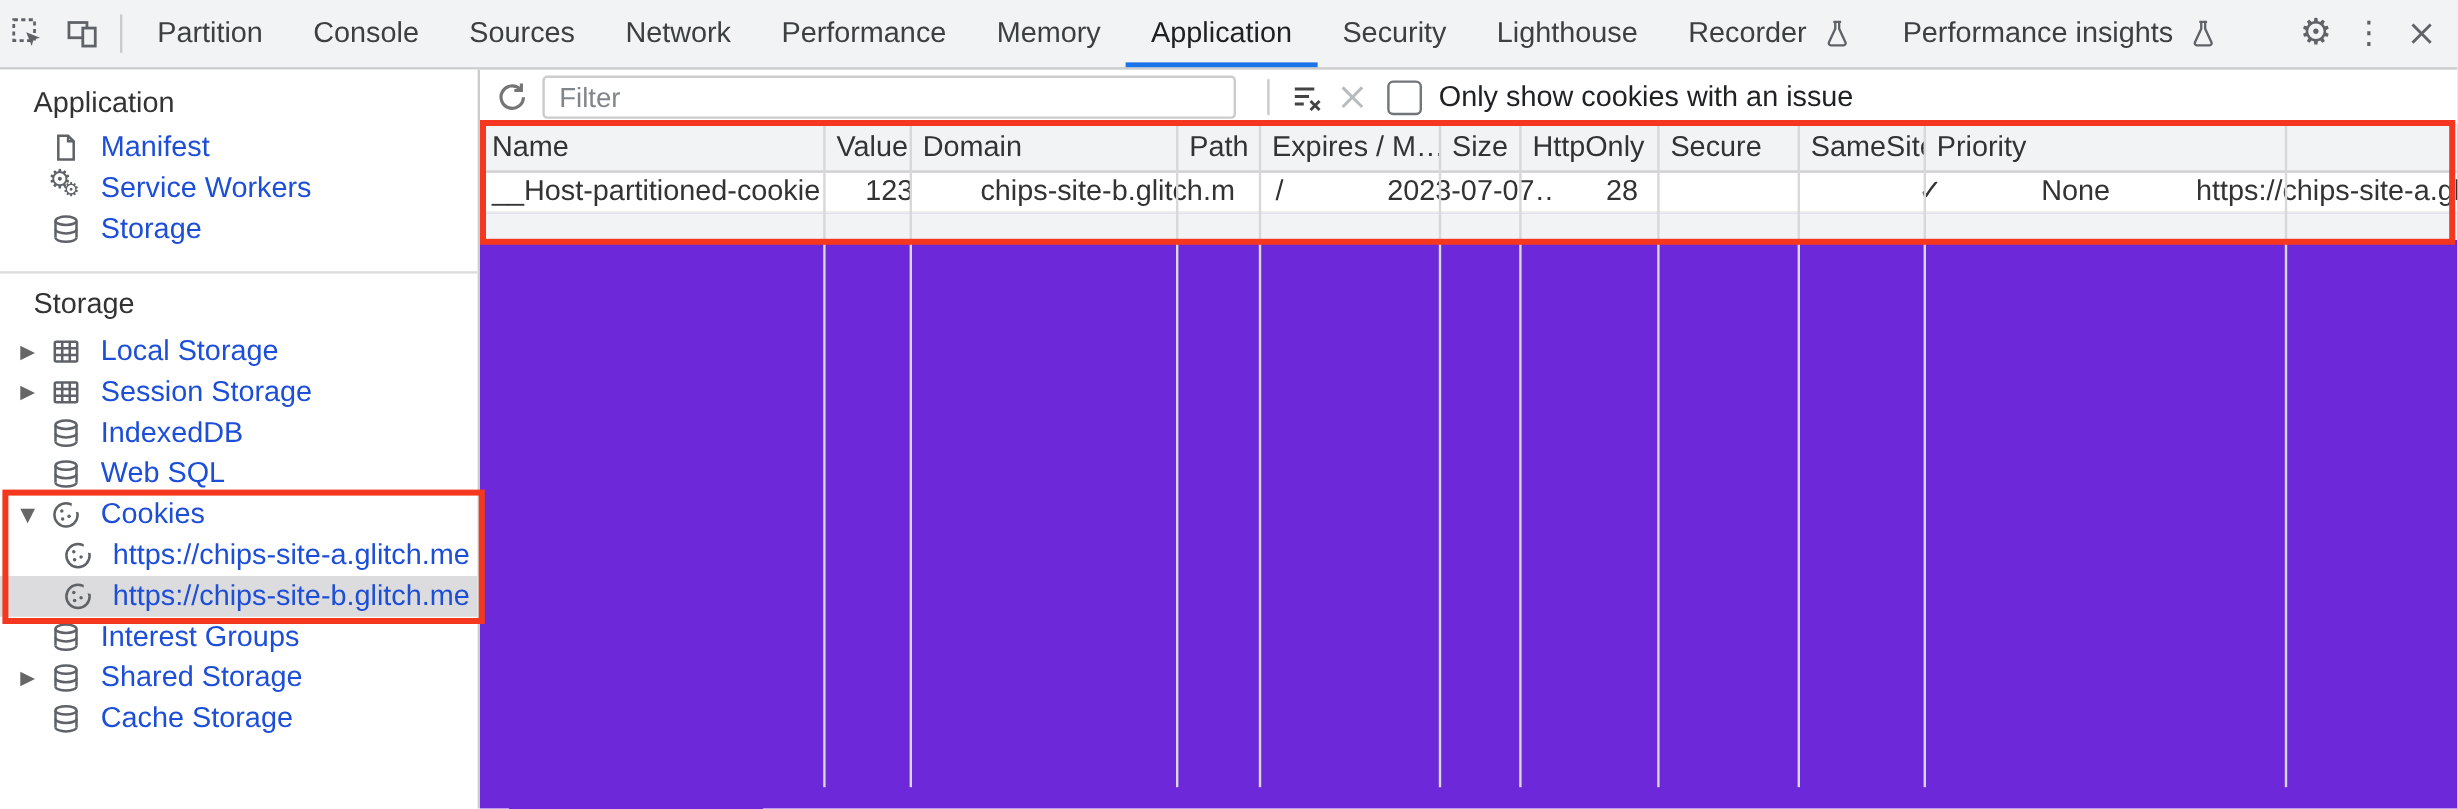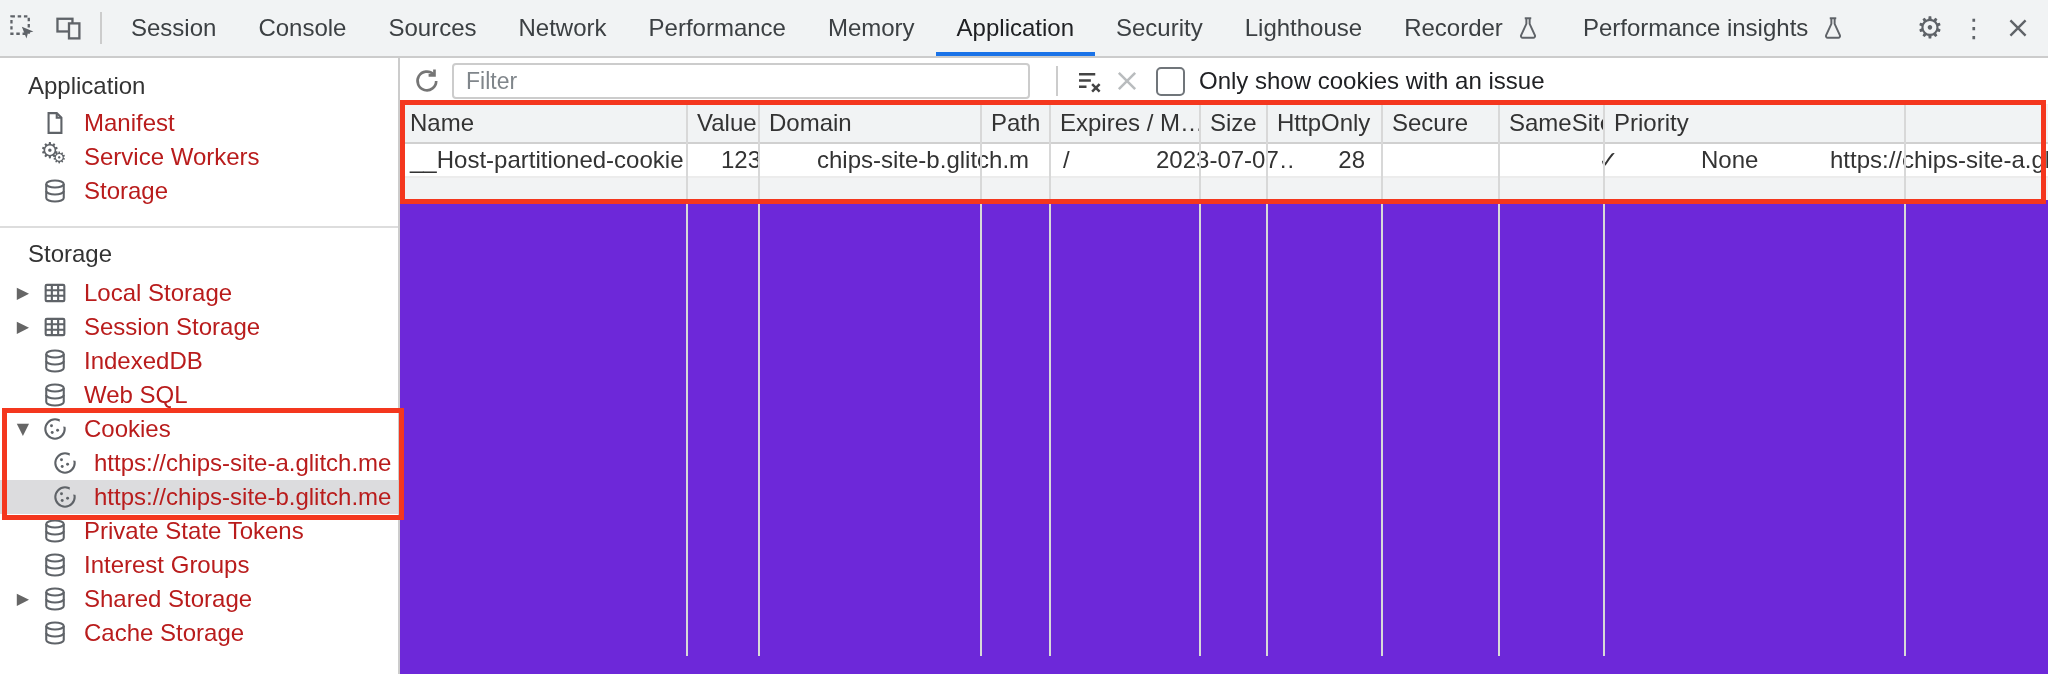--- a/index.html
+++ b/index.html
@@ -24,21 +24,21 @@
 
   
   .sidebar{width:398px;border-right:2px solid #ccc;flex:none;position:relative;overflow:hidden;background:#fff;}
   .side-header{padding:16px 0 8px 28px;line-height:24px;color:#333;}
   .side-header.second{padding-top:14px;padding-bottom:10px;}
   .divider{border-top:2px solid #ddd;margin-top:18px;}
   .srow{height:34px;display:flex;align-items:center;position:relative;padding-left:40px;white-space:nowrap;}
   .srow .tri{position:absolute;left:10px;top:0;width:26px;height:34px;line-height:34px;text-align:center;
     font-size:16px;color:#666;}
   .srow .icn{width:30px;height:30px;margin-right:14px;flex:none;display:flex;align-items:center;justify-content:center;}
-  .srow .lbl{color:#b91c1c;}
+  .srow .lbl{color:#1d4ed8;}
   .srow.child{padding-left:50px;}
   .srow.selected{background:#dcdcde;}
   .gearwrap{position:relative;width:30px;height:30px;display:block;}
   .gearwrap .g1{position:absolute;left:0;top:-4px;font-size:22px;color:#5f6368;font-family:"DejaVu Sans",sans-serif;}
   .gearwrap .g2{position:absolute;left:12px;top:6px;font-size:16px;color:#5f6368;font-family:"DejaVu Sans",sans-serif;}
 
   
   .main{flex:1;position:relative;display:flex;flex-direction:column;min-width:0;}
   .cookie-toolbar{height:46px;display:flex;align-items:center;padding-left:8px;flex:none;}
   .icon-btn{width:38px;height:38px;display:flex;align-items:center;justify-content:center;flex:none;}
@@ -86,21 +86,21 @@
       <span>
         <svg width="30" height="30" viewBox="0 0 26 26" fill="none">
           <rect x="3" y="5" width="13" height="11" stroke="#5f6368" stroke-width="2"></rect>
           <rect x="13" y="9" width="9" height="13" fill="#f1f3f4" stroke="#5f6368" stroke-width="2"></rect>
         </svg>
       </span>
     </div>
     <div class="vsep"></div>
     <div class="tabs" id="tab-strip">
         <div class="tab">
-          <span>Session</span>
+          <span>Partition</span>
         </div>
         <div class="tab">
           <span>Console</span>
         </div>
         <div class="tab">
           <span>Sources</span>
         </div>
         <div class="tab">
           <span>Network</span>
         </div>
@@ -280,32 +280,20 @@
                   <circle cx="20.5" cy="5.5" r="4.6" fill="#000"></circle>
                 </mask>
               </defs>
               <circle cx="12" cy="12" r="8.3" fill="none" stroke="#5f6368" stroke-width="1.8" mask="url(#cookie-bite)"></circle>
               <circle cx="9" cy="9.2" r="1.25" fill="#5f6368"></circle>
               <circle cx="14.2" cy="13" r="1.25" fill="#5f6368"></circle>
               <circle cx="9.6" cy="15" r="1.25" fill="#5f6368"></circle>
             </svg>
           </span>
           <span class="lbl">https://chips-site-b.glitch.me</span>
-        </div>
-        <div class="srow">
-          <span class="icn">
-            <svg width="28" height="28" viewBox="0 0 24 24" fill="none" stroke="#5f6368" stroke-width="1.8">
-              <ellipse cx="12" cy="6" rx="7.5" ry="3"></ellipse>
-              <path d="M4.5 6 V18"></path>
-              <path d="M19.5 6 V18"></path>
-              <path d="M4.5 18 a7.5 3 0 0 0 15 0"></path>
-              <path d="M4.5 12 a7.5 3 0 0 0 15 0"></path>
-            </svg>
-          </span>
-          <span class="lbl">Private State Tokens</span>
         </div>
         <div class="srow">
           <span class="icn">
             <svg width="28" height="28" viewBox="0 0 24 24" fill="none" stroke="#5f6368" stroke-width="1.8">
               <ellipse cx="12" cy="6" rx="7.5" ry="3"></ellipse>
               <path d="M4.5 6 V18"></path>
               <path d="M19.5 6 V18"></path>
               <path d="M4.5 18 a7.5 3 0 0 0 15 0"></path>
               <path d="M4.5 12 a7.5 3 0 0 0 15 0"></path>
             </svg>

